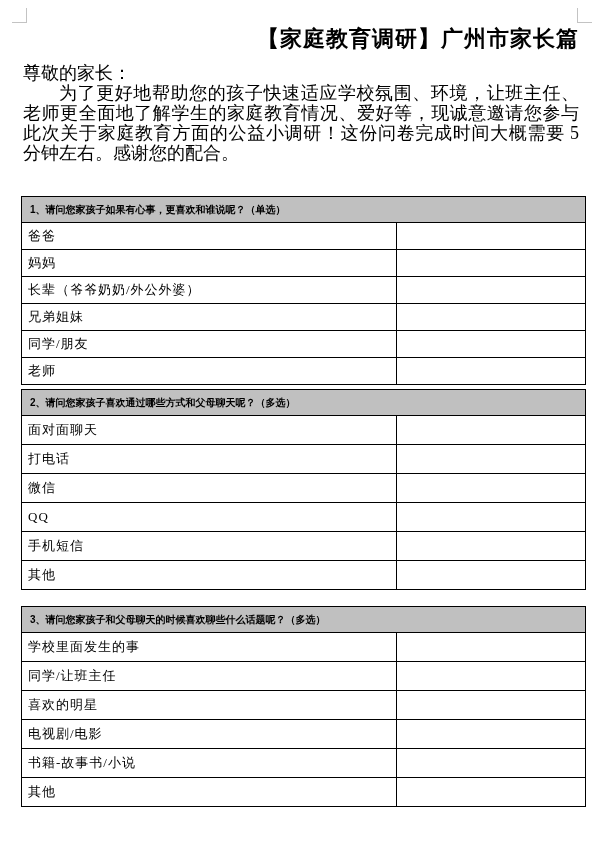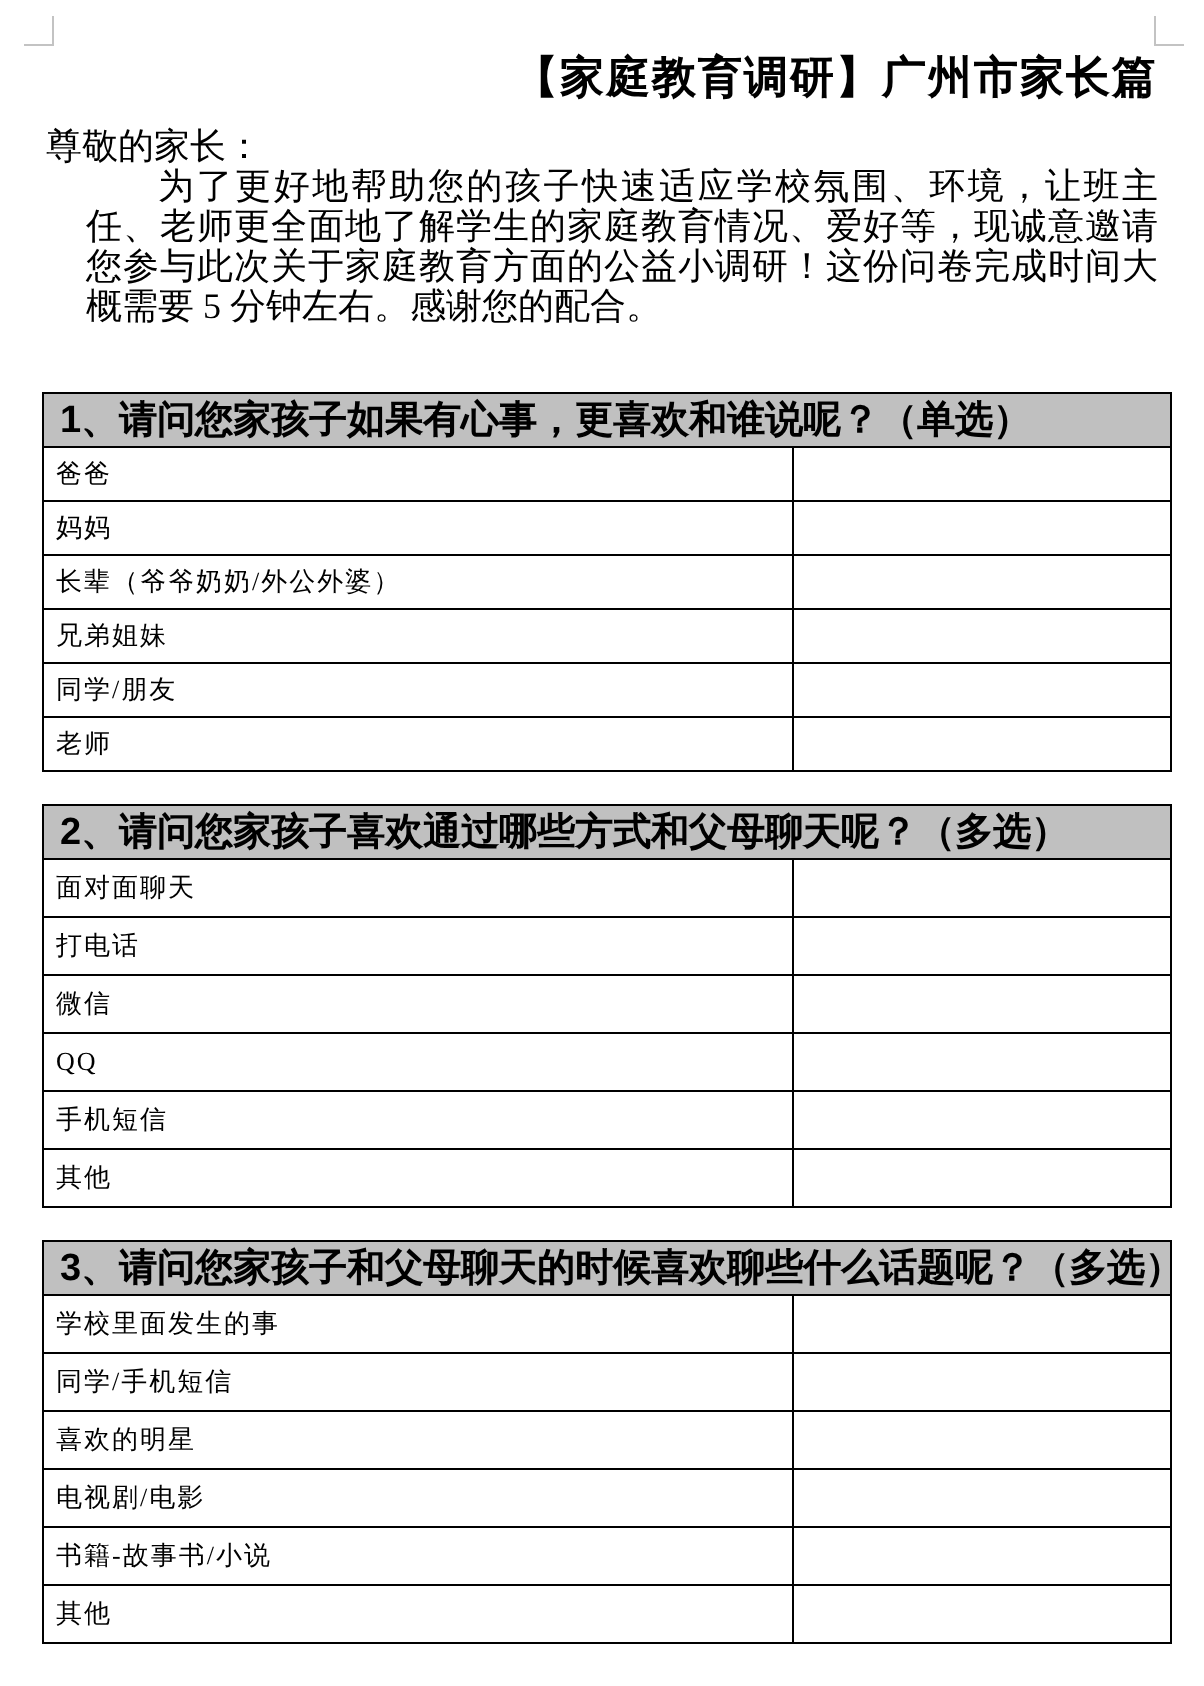--- a/index.html
+++ b/index.html
@@ -50,56 +50,55 @@
     margin: 10px 23px 0 23px;
     font-size: 18px;
     line-height: 20px;
   }
   .intro .greeting,
   .intro .body-text {
     text-indent: 2em;
   }
   .intro .body-text {
     text-align: justify;
-    margin-left: 20px;
   }
   table.q-table {
     width: 564px;
     margin-left: 21px;
     border-collapse: collapse;
     table-layout: fixed;
   }
   table.q-table td {
     border: 1px solid #000000;
     overflow: hidden;
     white-space: nowrap;
   }
   col.col-option { width: 375px; }
   col.col-answer { width: 189px; }
   tr.q-header td {
     background: #c0c0c0;
     font-weight: bold;
-    font-size: 19px;
+    font-size: 10px;
     font-family: "Liberation Sans", sans-serif;
     height: 25px;
     padding: 0 4px 0 8px;
     vertical-align: middle;
   }
   td.option-label {
     font-size: 13px;
     letter-spacing: 1px;
     padding: 0 4px 0 6px;
     vertical-align: middle;
     font-family: Liberation Serif, serif;
   }
   td.answer-cell {
     background: #ffffff;
   }
   table.t1 { margin-top: 33px; }
-  table.t2 { margin-top: 16px; padding-left: 48px; }
+  table.t2 { margin-top: 4px; padding-left: 48px; }
   table.t3 { margin-top: 16px; }
   table.t1 tr.option-row td { height: 24px; }
   table.t2 tr.option-row td { height: 26px; }
   table.t3 tr.option-row td { height: 26px; }
 </style>
 </head>
 <body>
 
 <div class="page">
 
@@ -192,21 +191,21 @@
       </colgroup>
     <tbody>
         <tr class="q-header">
       <td colspan="2">3、请问您家孩子和父母聊天的时候喜欢聊些什么话题呢？（多选）</td>
     </tr>
     <tr class="option-row">
       <td class="option-label">学校里面发生的事</td>
       <td class="answer-cell"></td>
     </tr>
     <tr class="option-row">
-      <td class="option-label">同学/手机短信</td>
+      <td class="option-label">同学/让班主任</td>
       <td class="answer-cell"></td>
     </tr>
     <tr class="option-row">
       <td class="option-label">喜欢的明星</td>
       <td class="answer-cell"></td>
     </tr>
     <tr class="option-row">
       <td class="option-label">电视剧/电影</td>
       <td class="answer-cell"></td>
     </tr>

